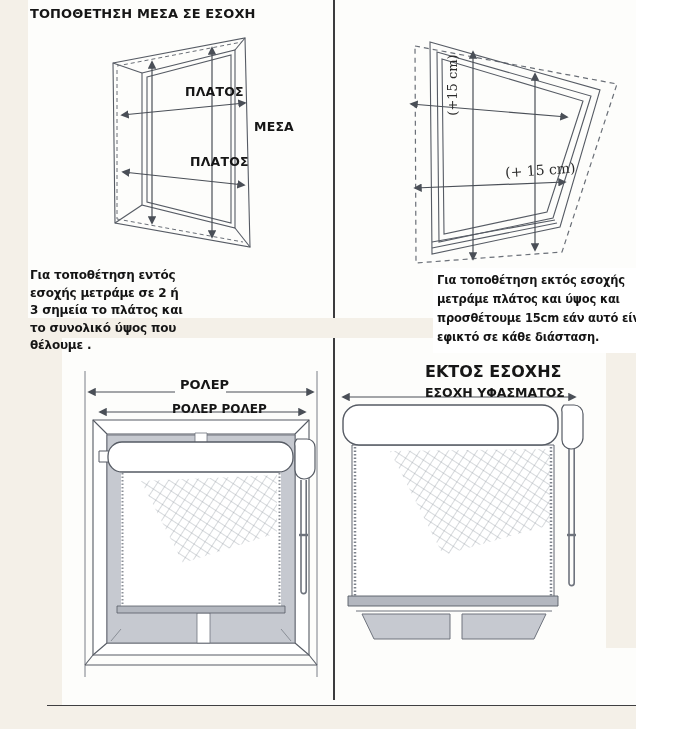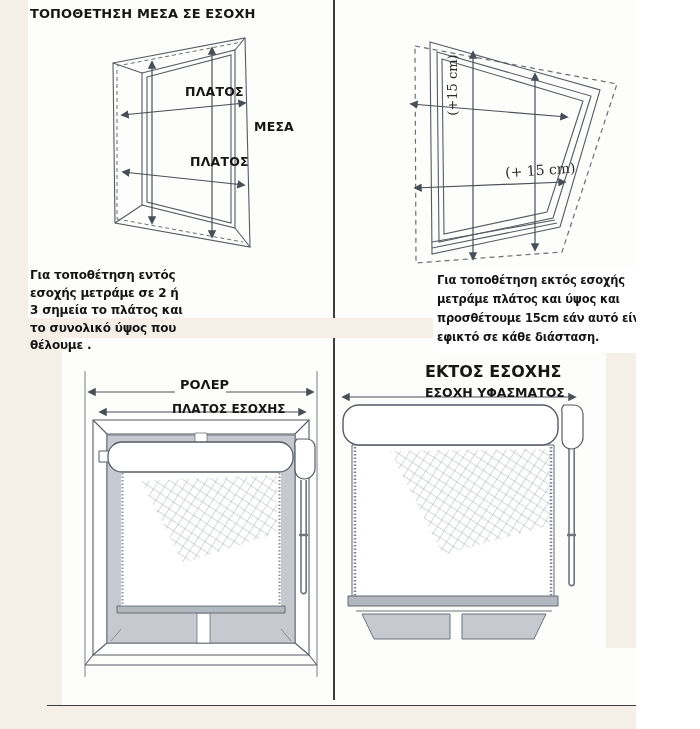--- a/index.html
+++ b/index.html
@@ -189,19 +189,19 @@
 εσοχής μετράμε σε 2 ή
 3 σημεία το πλάτος και
 το συνολικό ύψος που
 θέλουμε .</div>
   <div class="abs note note-right" style="left:433px;top:268px;width:222px;">Για   τοποθέτηση εκτός εσοχής
 μετράμε πλάτος και ύψος και
 προσθέτουμε 15cm εάν αυτό είναι
 εφικτό σε κάθε διάσταση.</div>
 
   <div class="abs lbl" style="left:180px;top:378px;font-size:13px;">ΡΟΛΕΡ</div>
-  <div class="abs lbl" style="left:172px;top:403px;font-size:12px;">ΠΛΑΤΟΣ ΕΣΟΧΗΣ</div>
+  <div class="abs lbl" style="left:172px;top:403px;font-size:12px;">ΡΟΛΕΡ ΡΟΛΕΡ</div>
 
   <div class="abs lbl" style="left:425px;top:364px;font-size:16px;">ΕΚΤΟΣ ΕΣΟΧΗΣ</div>
   <div class="abs lbl" style="left:425px;top:387px;font-size:12.5px;">ΕΣΟΧΗ ΥΦΑΣΜΑΤΟΣ</div>
 
 
 </div>
 
 </body></html>

